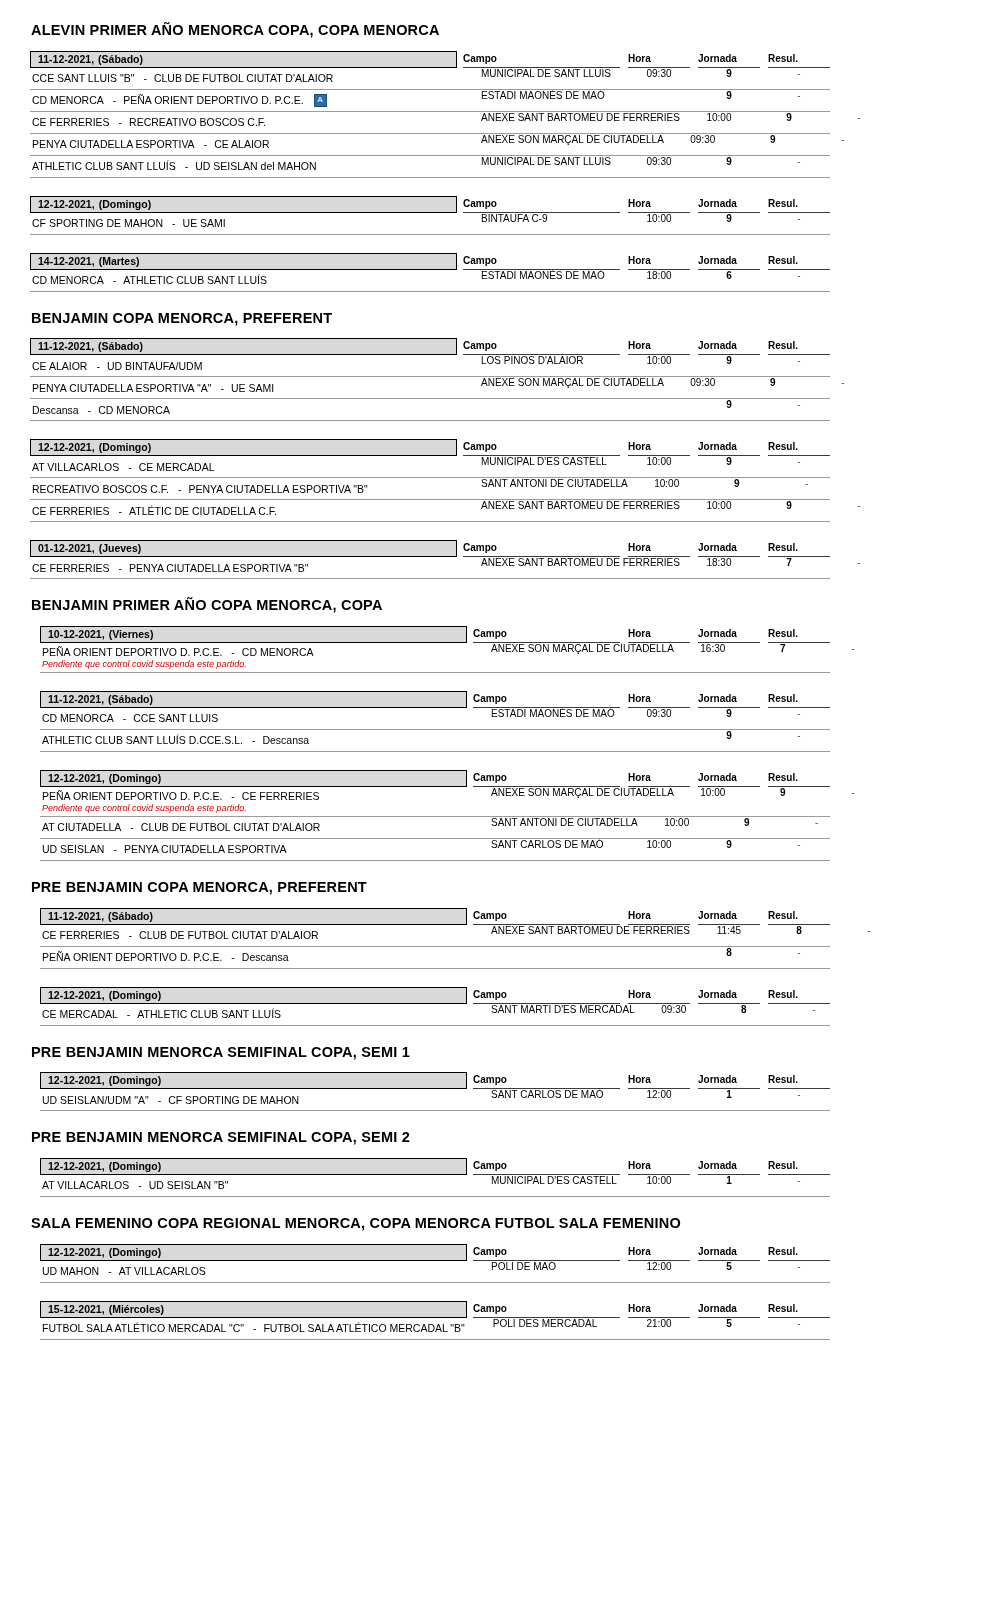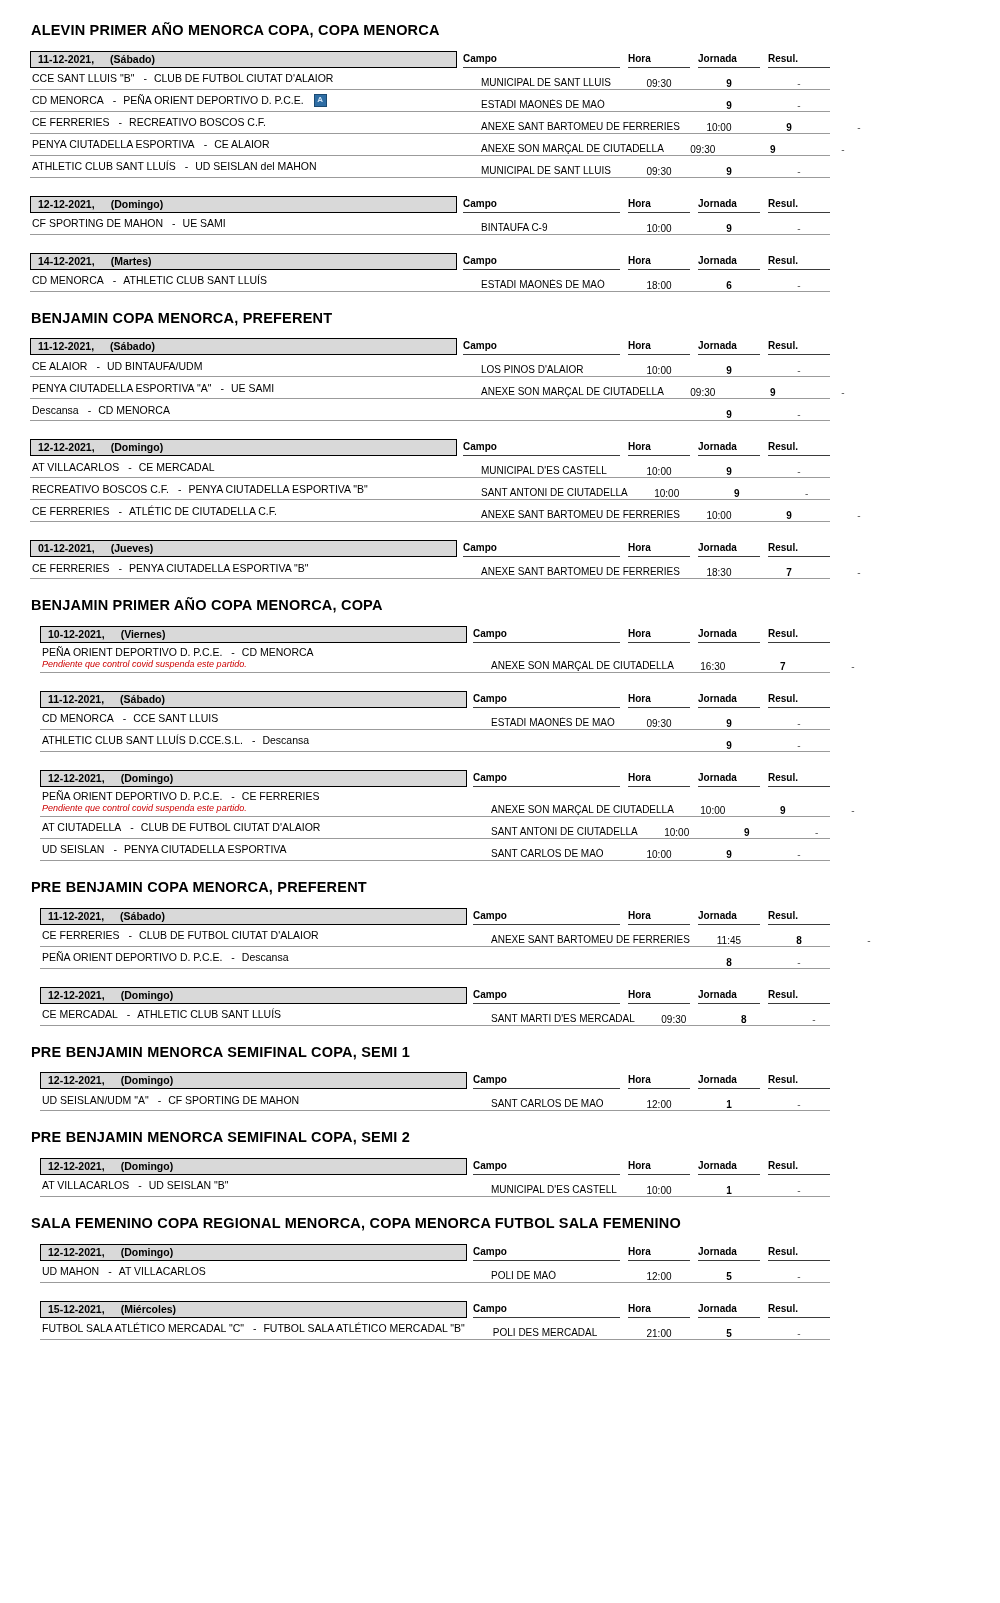--- a/index.html
+++ b/index.html
@@ -48,21 +48,21 @@
     background: #d9d9d9;
     border: 1.6px solid #000000;
     height: 17px;
     line-height: 15px;
     padding: 0 0 0 7px;
     font-size: 10.5px;
     font-weight: bold;
     white-space: nowrap;
     overflow: hidden;
   }
-  .date-bar .dow { font-weight: bold; padding-left: 4px; margin-left: 12px; }
+  .date-bar .dow { font-weight: bold; padding-left: 4px; }
 
   .hdr-cols {
     flex: 1 1 auto;
     display: flex;
     align-items: flex-end;
     padding-left: 6px;
   }
   .hdr-cell {
     font-size: 10px;
     font-weight: bold;
@@ -132,21 +132,21 @@
     line-height: 10.5px;
     font-style: italic;
     color: #cc0000;
     white-space: nowrap;
     margin-top: 0px;
   }
 
   .c-rest {
     flex: 1 1 auto;
     display: flex;
-    align-items: flex-end;
+    align-items: flex-start;
     padding-left: 6px;
   }
   .c-campo {
     flex: 1 1 auto;
     font-size: 10px;
     line-height: 12px;
     padding-left: 18px;
     white-space: nowrap;
     overflow: hidden;
   }

